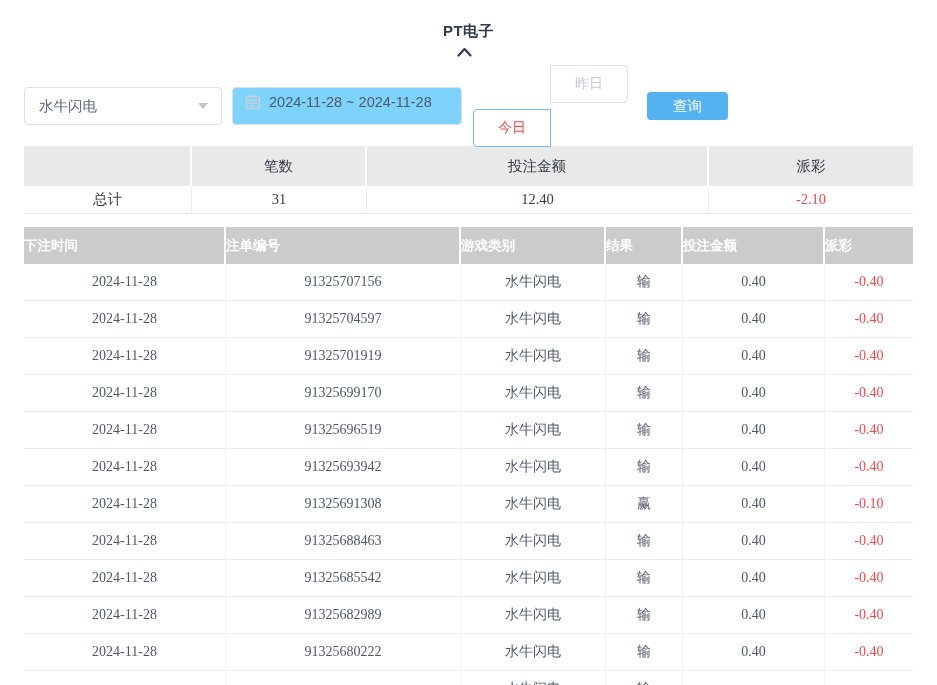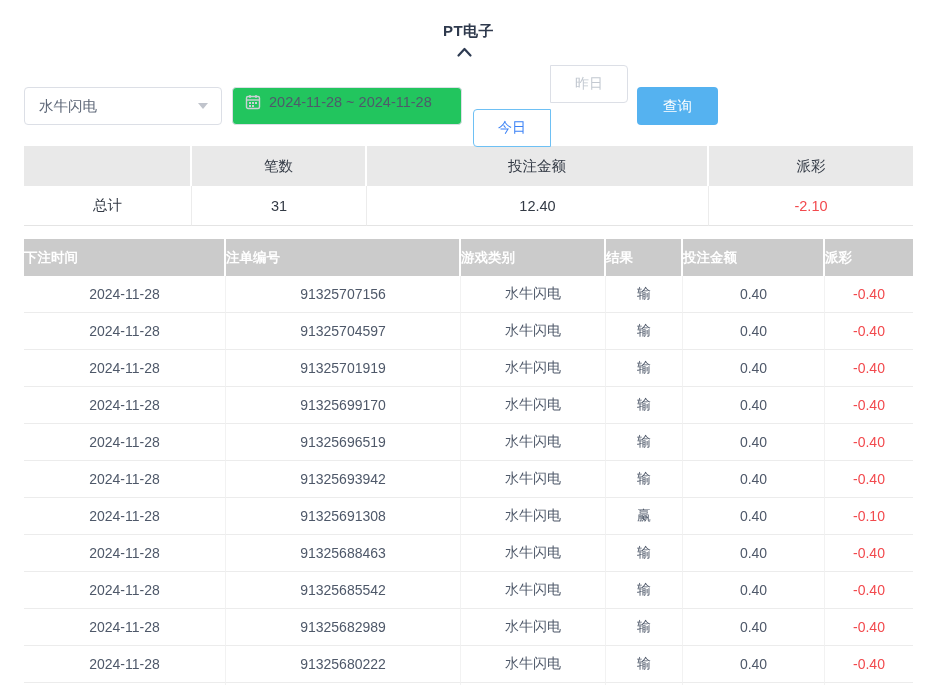--- a/index.html
+++ b/index.html
@@ -15,39 +15,39 @@
 
   
   .controls { display: flex; align-items: center; margin-top: 24px; height: 38px; }
   .select-box { width: 198px; height: 38px; border: 1px solid #dcdfe6; border-radius: 4px;
     display: flex; align-items: center; justify-content: space-between; padding: 0 13px 0 14px;
     color: #5b6576; font-size: 14.5px; cursor: pointer; background: #fff; }
   .caret-down { width: 0; height: 0; border-left: 5px solid transparent; border-right: 5px solid transparent;
     border-top: 6px solid #c0c4cc; }
   .date-box { width: 230px; height: 38px; border: 1px solid #dcdfe6; border-radius: 4px;
     display: flex; align-items: center; gap: 8px; padding: 0 10px 8px 12px;
-    color: #4f5a6b; font-size: 14.5px; cursor: pointer; background: #22c55e; margin-left: 10px; white-space: nowrap; }
+    color: #4f5a6b; font-size: 14.5px; cursor: pointer; background: #7dd3fc; margin-left: 10px; white-space: nowrap; }
   .cal-icon { flex: 0 0 auto; display: flex; }
   .btn-group { display: flex; margin-left: 11px; }
   .range-btn { min-width: 78px; height: 38px; background: #fff; border: 1px solid #dcdfe6;
     color: #c3c9d1; font-size: 14px; cursor: pointer; margin-left: -1px; position: relative;
     font-family: inherit; }
   .range-btn:first-child { border-radius: 4px 0 0 4px; margin-left: 0; }
   .range-btn:last-child { border-radius: 0 4px 4px 0; }
-  .range-btn.active { color: #3b82f6; border-color: #6ec0f4; z-index: 2; margin-top: 44px; }
-  .query-btn { width: 81px; height: 38px; margin-left: 9px; background: #55b2f0; color: #ffffff;
+  .range-btn.active { color: #ef4444; border-color: #6ec0f4; z-index: 2; margin-top: 44px; }
+  .query-btn { width: 81px; height: 28px; margin-left: 19px; background: #55b2f0; color: #ffffff;
     border: none; border-radius: 4px; font-size: 14.5px; cursor: pointer; font-family: Liberation Serif, serif; }
 
   
-  table { border-collapse: separate; border-spacing: 0; table-layout: fixed; width: 889px; }
+  table { border-collapse: separate; border-spacing: 0; table-layout: fixed; width: 889px; font-family: Liberation Serif, serif; }
   .summary-table { margin-top: 21px; font-size: 14.5px; }
   .summary-table th { background: #e9e9e9; height: 40px; font-weight: 400; color: #333a45;
     border-right: 2px solid #ffffff; text-align: center; }
   .summary-table th:last-child { border-right: none; }
-  .summary-table td { background: #fff; height: 40px; text-align: center; color: #333a45;
+  .summary-table td { background: #fff; height: 28px; text-align: center; color: #333a45;
     border-right: 1px solid #ececec; border-bottom: 1px solid #e4e4e4; }
   .summary-table td:last-child { border-right: none; }
 
   
   .bets-table { margin-top: 13px; font-size: 14px; }
   .bets-table th { background: #cbcbcb; color: #ffffff; height: 37px; font-weight: 700;
     font-size: 13.5px; border-right: 2px solid #ffffff; text-align: left; }
   .bets-table th:last-child { border-right: none; }
   .bets-table td { height: 37px; text-align: center; color: #4e5869;
     border-bottom: 1px solid #ececec; border-right: 1px solid #f2f2f2; background: #fff; }

